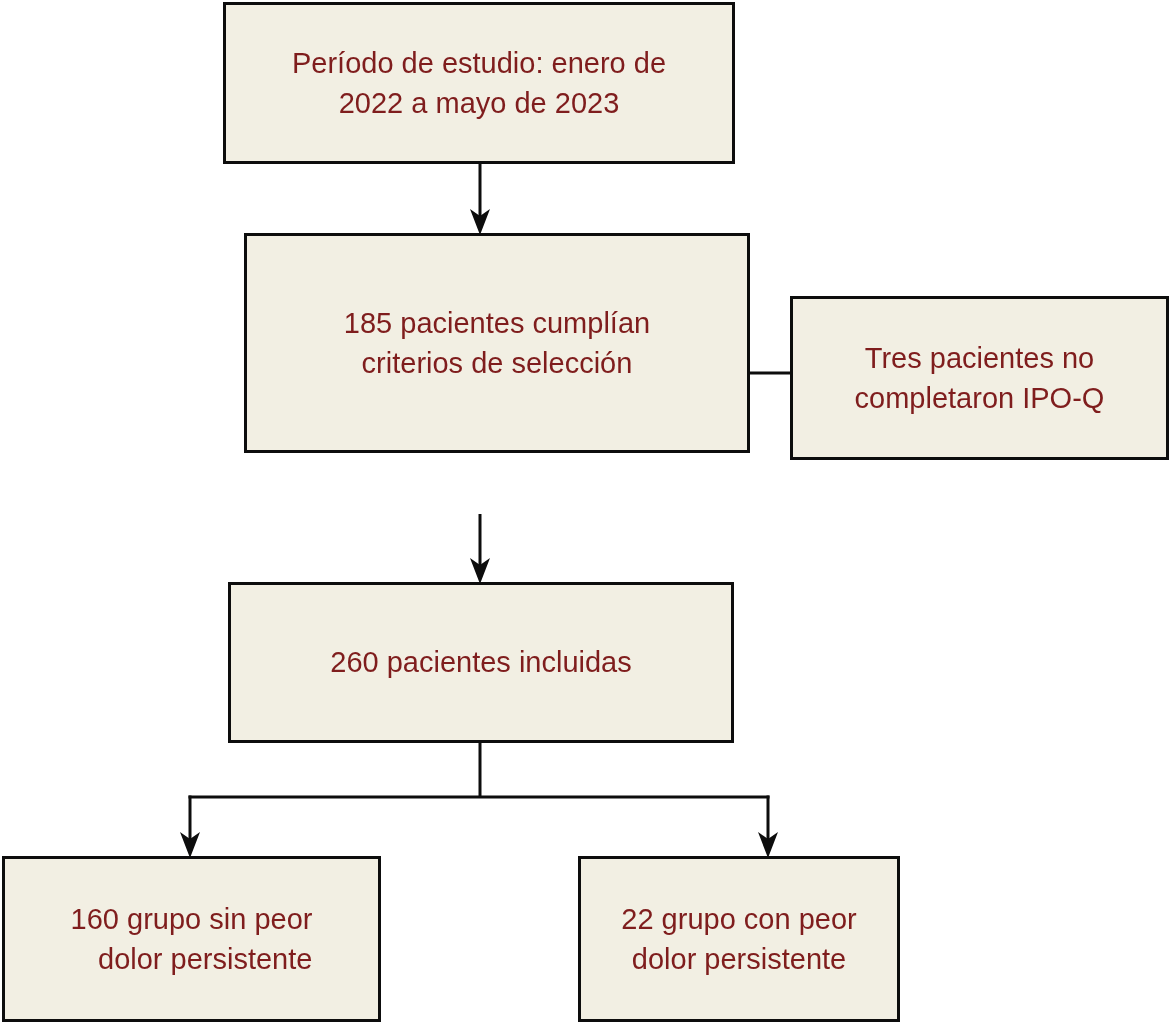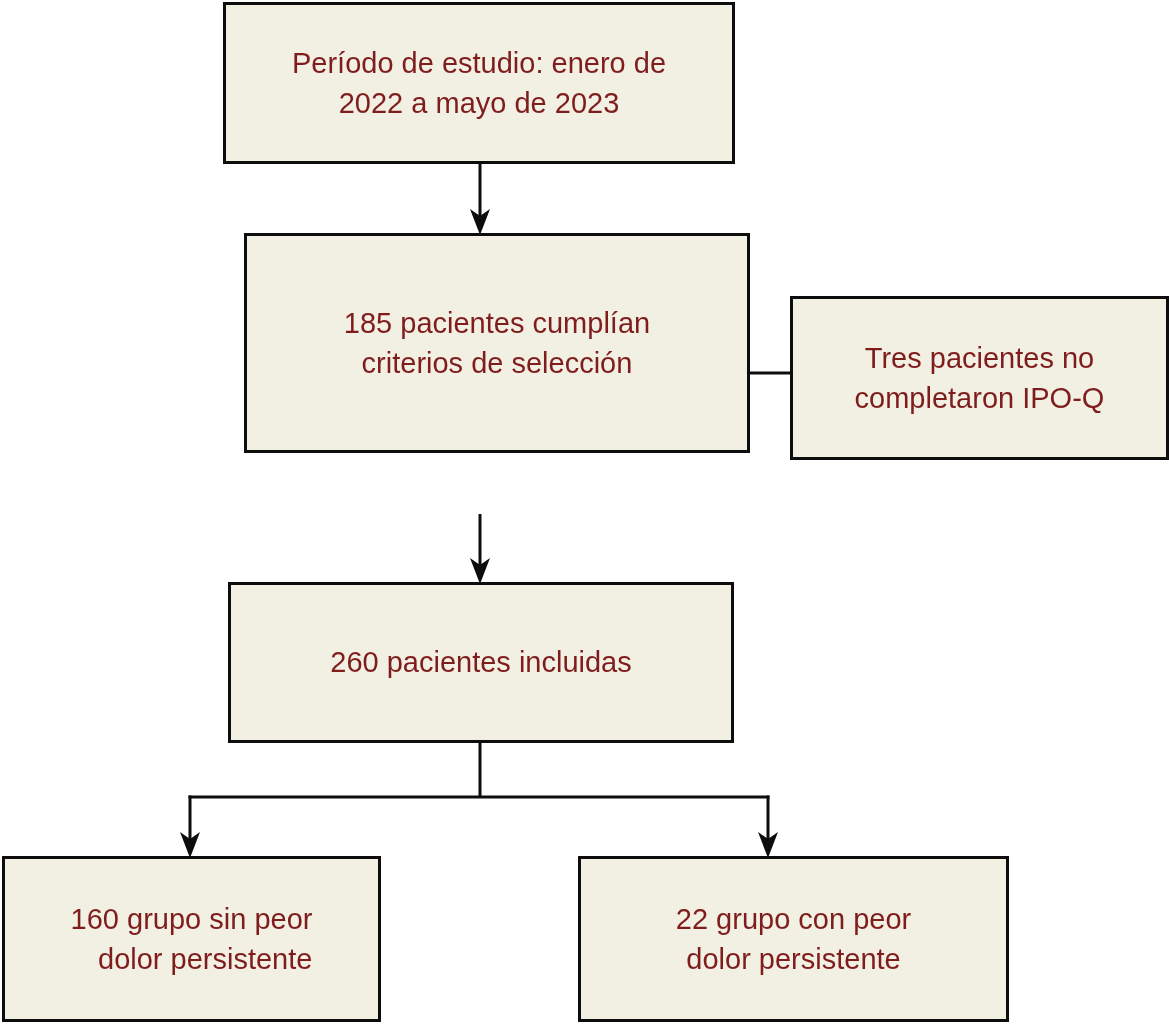--- a/index.html
+++ b/index.html
@@ -36,21 +36,21 @@
     font-size: 29px;
     line-height: 1.38;
     color: #7f1d1d;
     z-index: 1;
   }
   .node-study-period { left: 223px; top: 2px;   width: 512px; height: 162px; }
   .node-eligible     { left: 228px; top: 233px; width: 506px; height: 220px; margin-left: 16px; }
   .node-excluded     { left: 790px; top: 296px; width: 379px; height: 164px; }
   .node-included     { left: 228px; top: 582px; width: 506px; height: 161px; }
   .node-group-without{ left: 2px;   top: 856px; width: 379px; height: 166px; text-align: right; }
-  .node-group-with   { left: 578px; top: 856px; width: 431px; height: 166px; }
+  .node-group-with   { left: 578px; top: 856px; width: 322px; height: 166px; }
 
   .connector-layer line    { stroke: #0d0d0d; stroke-width: 3; }
   .connector-layer polygon { fill: #0d0d0d; stroke: none; }
 </style>
 </head>
 <body>
 
 <div class="canvas">
 
   <svg class="connector-layer" viewBox="0 0 1169 1024" xmlns="http://www.w3.org/2000/svg">

